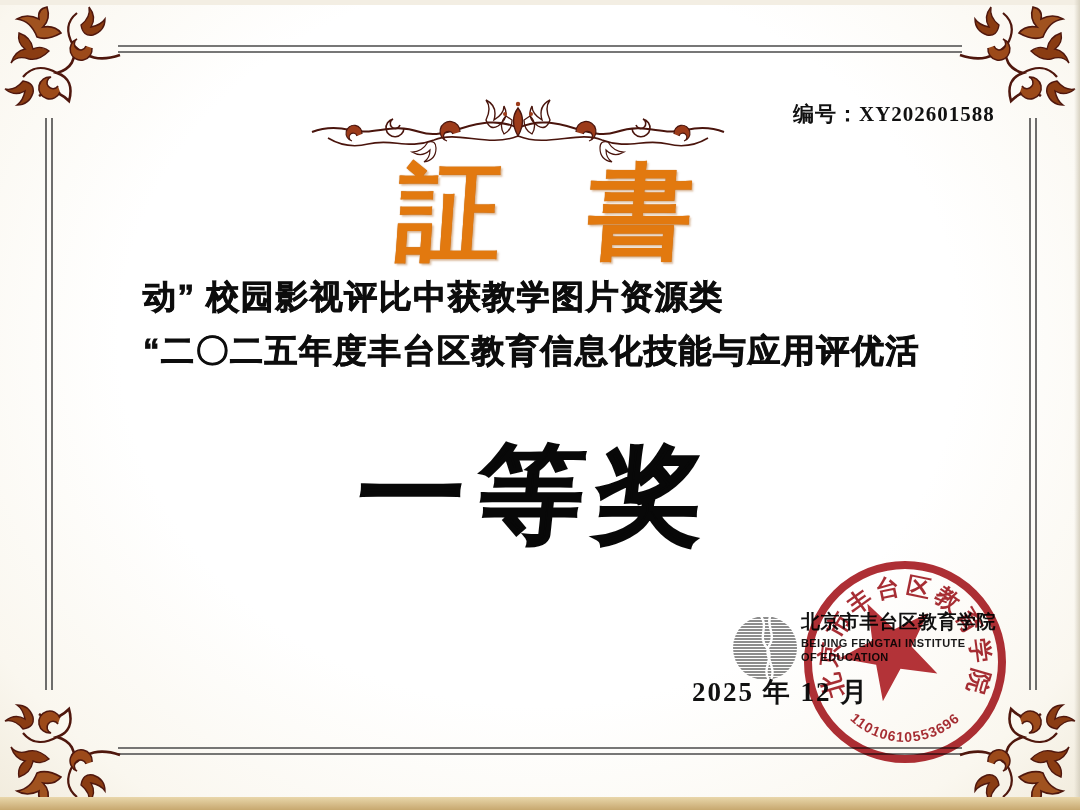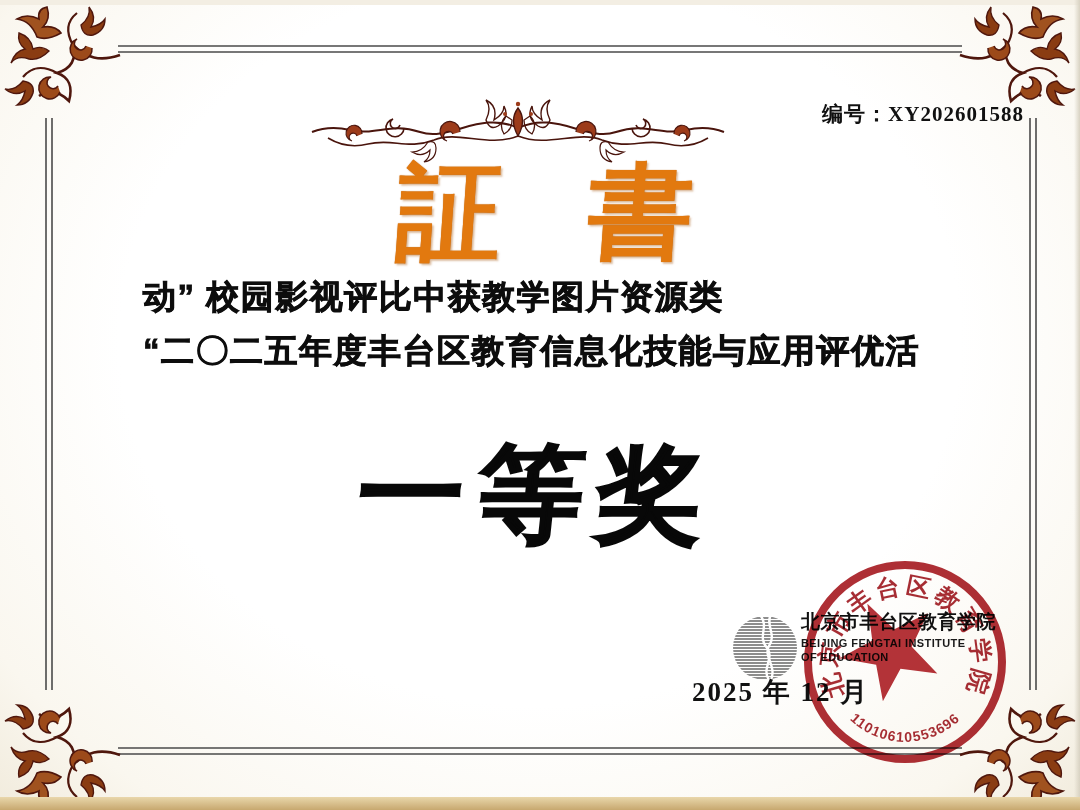--- a/index.html
+++ b/index.html
@@ -17,21 +17,21 @@
     background:linear-gradient(#e9d7ab,#c7a86f);}
   .edge-right{position:absolute;right:0;top:0;width:6px;height:810px;
     background:linear-gradient(to left,#d8d2c2,rgba(216,210,194,0));}
   .edge-top{position:absolute;left:0;top:0;width:1080px;height:5px;background:#f3eee3;}
 
   .abs{position:absolute;}
 
   .serial{
     left:793px;top:100px;width:260px;
     font-family:"Liberation Serif","DejaVu Serif",serif;
-    font-weight:bold;font-size:21px;color:#111;letter-spacing:1px;text-align:center;
+    font-weight:bold;font-size:21px;color:#111;letter-spacing:1px;
   }
 
   .title{
     left:0;top:158px;width:1090px;text-align:center;
     color:#e2790f;font-weight:900;font-size:104px;line-height:108px;
     text-shadow:0 0 1px #b25a06, 2px 2px 2px rgba(160,80,5,.35);
     transform:skewX(-4deg);
   }
   .title .t-char{display:inline-block;}
   .title .t-char + .t-char{margin-left:58px;}

